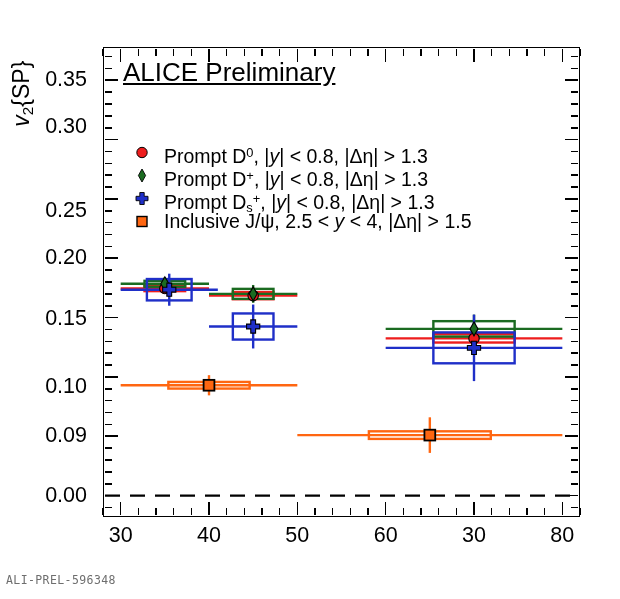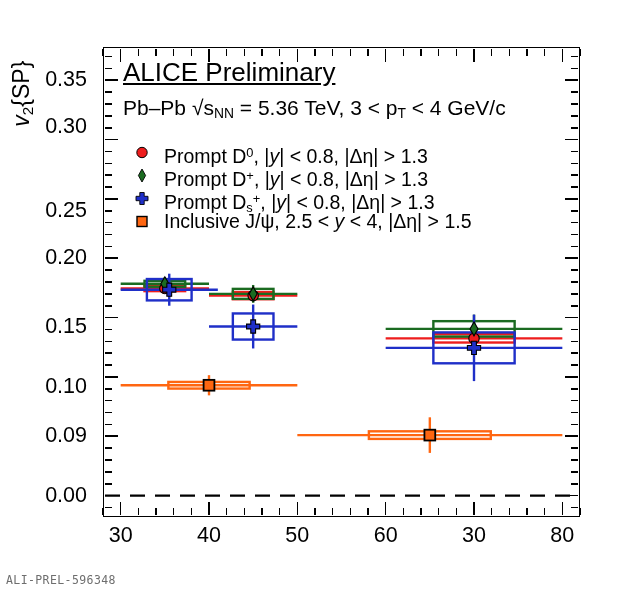--- a/index.html
+++ b/index.html
@@ -57,21 +57,21 @@
 <div id="figure">
 
   <div id="ytitle">
     <span><i>v</i><sub>2</sub>{SP}</span>
   </div>
 
   <div class="ylabwrap" id="ylabels">
       <div class="ylab" style="top: 484.636px; right: 9px;">0.00</div>
       <div class="ylab" style="top: 425.293px; right: 9px;">0.09</div>
       <div class="ylab" style="top: 365.949px; right: 9px; margin-top: 10px;">0.10</div>
-      <div class="ylab" style="top: 316px; right: 9px;">0.15</div>
+      <div class="ylab" style="top: 308px; right: 9px;">0.15</div>
       <div class="ylab" style="top: 247.263px; right: 9px;">0.20</div>
       <div class="ylab" style="top: 187.919px; right: 9px; margin-top: 12px;">0.25</div>
       <div class="ylab" style="top: 116px; right: 9px; text-align: center;">0.30</div>
       <div class="ylab" style="top: 69.2323px; right: 9px;">0.35</div>
     </div>
 
   <div class="frame"></div>
 
   <div id="ticks">
       <div class="tick" style="left: 104.6px; top: 506.705px; width: 7px; height: 1.6px;"></div>
@@ -214,21 +214,20 @@
       <div class="xlab" style="left: 120.667px; top: 525px;">30</div>
       <div class="xlab" style="left: 209px; top: 525px;">40</div>
       <div class="xlab" style="left: 297.333px; top: 525px;">50</div>
       <div class="xlab" style="left: 385.667px; top: 525px;">60</div>
       <div class="xlab" style="left: 474px; top: 525px;">30</div>
       <div class="xlab" style="left: 562.333px; top: 525px;">80</div>
     </div>
 
 
   <div class="hdr1">ALICE Preliminary</div>
-  <div class="hdr2">Pb–Pb  √s<sub>NN</sub> = 5.36 TeV, 3 &lt; p<sub>T</sub> &lt; 4 GeV/c</div>
 
   <div id="legend">
       <div class="leg-row">
         <span class="leg-mark"><svg width="32" height="23">
             <circle cx="16" cy="11.5" r="5.2" fill="#ee1d1d" stroke="#000" stroke-width="1"></circle>
           </svg></span>
         <span class="leg-text">Prompt D<sup>0</sup>, |<i>y</i>| &lt; 0.8, |Δη| &gt; 1.3</span>
       </div>
       <div class="leg-row">
         <span class="leg-mark"><svg width="32" height="23">

